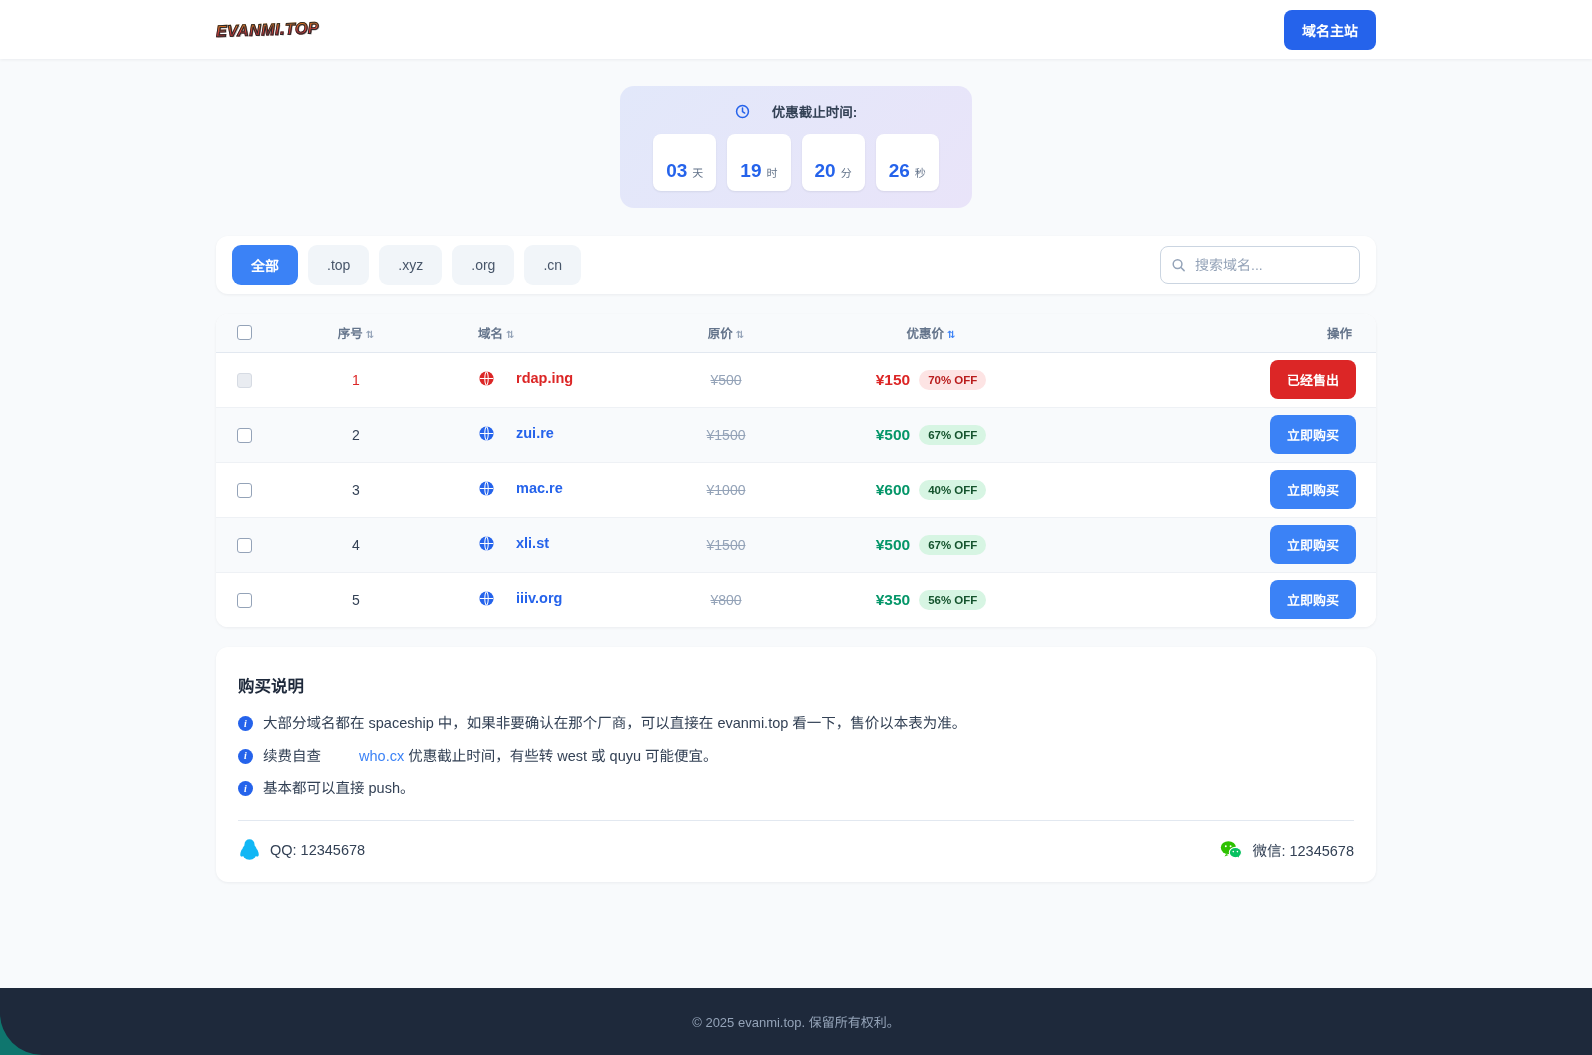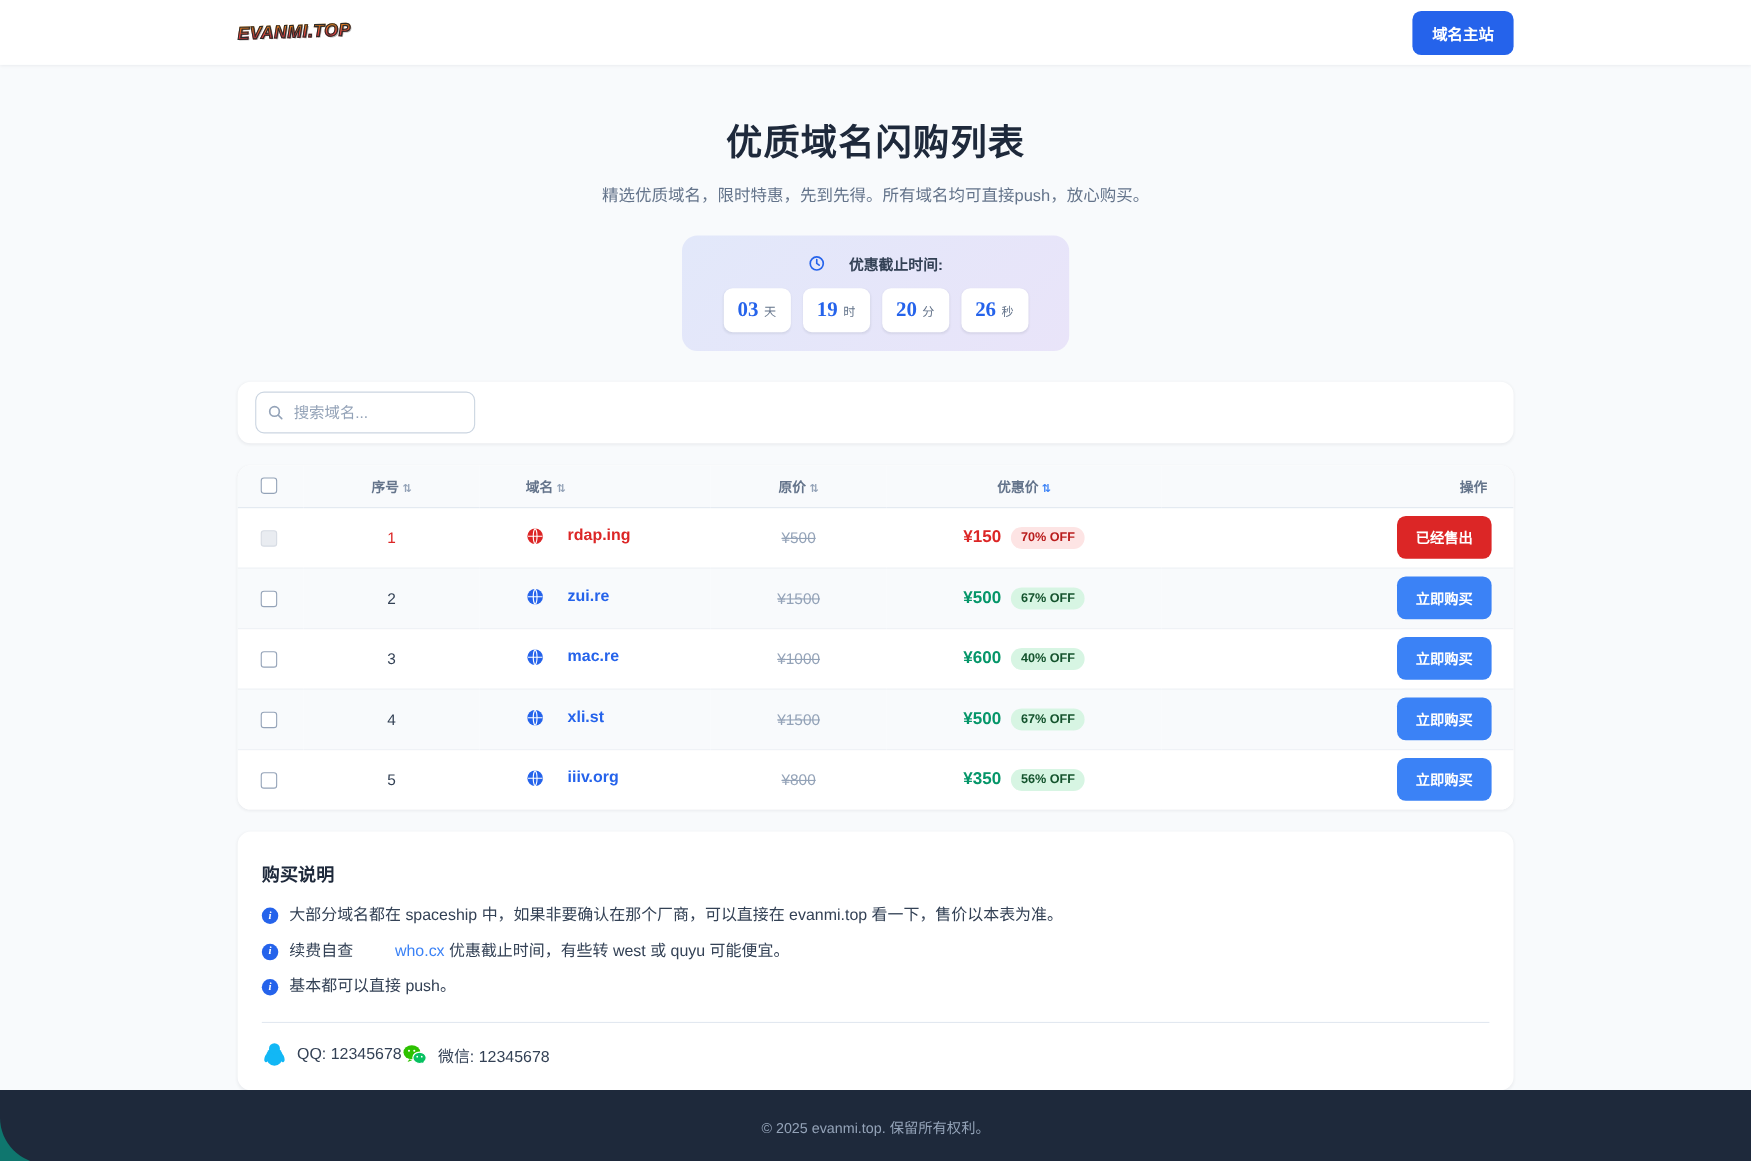--- a/index.html
+++ b/index.html
@@ -39,21 +39,21 @@
     border-radius:14px; padding:15px 0 17px; text-align:center;
   }
   .countdown-label { display:flex; justify-content:center; align-items:center; gap:22px;
     font-size:13.5px; font-weight:700; color:#334155; }
   .countdown-units { display:flex; justify-content:center; gap:11px; margin-top:13px; }
   .count-box {
     background:#fff; border-radius:8px; padding:9px 13px;
     box-shadow:0 1px 2px rgba(15,23,42,.08);
     display:flex; align-items:baseline; gap:5px; min-width:58px; justify-content:center;
   }
-  .count-value { font-family:Liberation Serif, serif; font-weight:bold; font-size:19px; color:#2563eb; }
+  .count-value { font-family:Liberation Sans, sans-serif; font-weight:bold; font-size:19px; color:#2563eb;margin-top:17px; }
   .count-unit { font-size:11px; color:#64748b; }
 
   
   .filter-card {
     margin-top:28px; background:#fff; border-radius:12px;
     box-shadow:0 1px 3px rgba(15,23,42,.06);
     padding:9px 16px; display:flex; justify-content:space-between; align-items:center;
   }
   .chips { display:flex; gap:10px; }
   .chip {
@@ -118,21 +118,21 @@
   .notes-title { font-size:16.5px; font-weight:800; color:#1e293b; }
   .notes-list { margin-top:17px; display:flex; flex-direction:column; gap:13px; }
   .note-item { display:flex; align-items:flex-start; gap:10px; font-size:14.5px; color:#334155; line-height:1.35; }
   .info-icon {
     flex:none; width:15px; height:15px; border-radius:50%; background:#2563eb; color:#fff;
     font-size:10px; font-weight:bold; font-style:italic; display:flex; align-items:center;
     justify-content:center; margin-top:2px; font-family:"Liberation Serif",serif;
   }
   .note-link { color:#3b82f6; text-decoration:none; cursor:pointer;margin-left:34px; }
   .notes-divider { border:none; border-top:1px solid #e2e8f0; margin:21px 0 0; }
-  .contacts { margin-top:17px; display:flex; justify-content:flex-start; align-items:center;
+  .contacts { margin-top:17px; display:flex; justify-content:space-between; align-items:center;
     font-size:14.5px; color:#334155; }
   .contact { display:flex; align-items:center; gap:9px; }
 
   
   .footer-wrap { margin-top:auto; background:#0f766e; }
   .footer { background:#1e293b; border-bottom-left-radius:42px; height:67px;
     display:flex; align-items:center; justify-content:center; }
   .footer span { color:#94a3b8; font-size:13px; }
 </style>
 </head>
@@ -140,24 +140,20 @@
 
 <header class="topbar">
   <div class="topbar-inner container">
     <div class="logo">EVANMI.TOP</div>
     <button class="main-site-btn">域名主站</button>
   </div>
 </header>
 
 <main>
 
-  <section class="hero">
-    <h1>优质域名闪购列表</h1>
-    <p>精选优质域名，限时特惠，先到先得。所有域名均可直接push，放心购买。</p>
-  </section>
 
   <section class="countdown">
     <div class="countdown-label">
       <svg width="15" height="15" viewBox="0 0 24 24" fill="none" stroke="#2563eb" stroke-width="2.4" stroke-linecap="round">
         <circle cx="12" cy="12" r="9.5"></circle>
           <path d="M12 6.5V12l3.5 2.5"></path>
       </svg>
       <span>优惠截止时间:</span>
     </div>
     <div class="countdown-units">
@@ -174,20 +170,27 @@
     <span class="count-unit">分</span>
   </div>
         <div class="count-box">
     <span class="count-value">26</span>
     <span class="count-unit">秒</span>
   </div>
       </div>
   </section>
 
   <section class="filter-card container">
+    <div class="chips">
+        <button class="chip active">全部</button>
+        <button class="chip">.top</button>
+        <button class="chip">.xyz</button>
+        <button class="chip">.org</button>
+        <button class="chip">.cn</button>
+      </div>
     <div class="search-wrap">
       <svg width="15" height="15" viewBox="0 0 24 24" fill="none" stroke="#94a3b8" stroke-width="2.4" stroke-linecap="round">
         <circle cx="10.5" cy="10.5" r="7"></circle>
           <path d="M16 16l5 5"></path>
       </svg>
       <input class="search-input" type="text" placeholder="搜索域名..." style="">
     </div>
   </section>
 
   <section class="table-card container">

